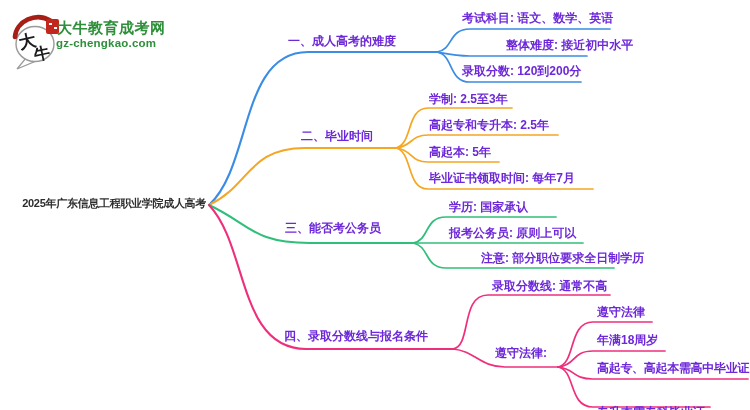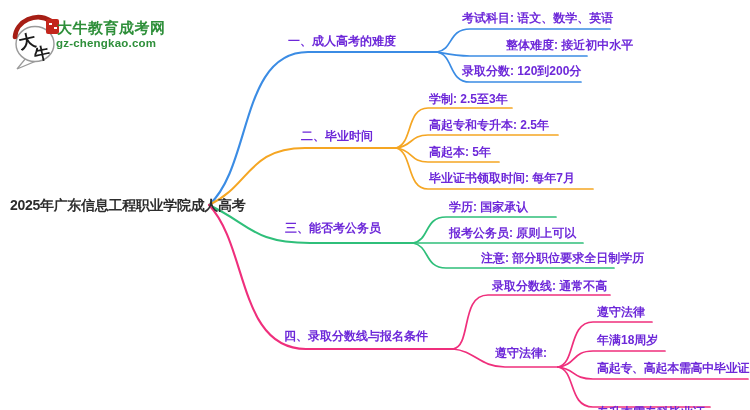--- a/index.html
+++ b/index.html
@@ -3,21 +3,21 @@
 <meta charset="utf-8">
 <style>
   html,body{margin:0;padding:0;background:#fff;}
   .canvas{
     position:relative;width:750px;height:410px;background:#ffffff;
     overflow:hidden;font-family:"Liberation Sans","DejaVu Sans",sans-serif;
   }
   .txt{position:absolute;white-space:nowrap;color:#6d28d9;font-size:12px;line-height:1.25;font-weight:bold;}
   .branch-label{font-size:12px;}
   .root-label{
-    font-weight:bold;font-size:14px;color:#2d2d2d;
+    font-weight:bold;font-size:11px;color:#2d2d2d;
     width:196px;text-align:right;letter-spacing:-0.3px;
   }
   .conn{position:absolute;left:0;top:0;}
   .logo{position:absolute;left:12px;top:12px;width:170px;height:58px;}
   .logo-title{position:absolute;left:45px;top:7px;font-size:15px;font-weight:bold;
     color:var(--logo-green,#2e8f3a);letter-spacing:0.5px;text-align:center;}
   .logo-domain{position:absolute;left:44px;top:25px;font-size:11.5px;font-weight:bold;
     color:var(--logo-green,#2e8f3a);letter-spacing:0.2px;}
   .logo-icon{position:absolute;left:0;top:2px;}
 </style>

